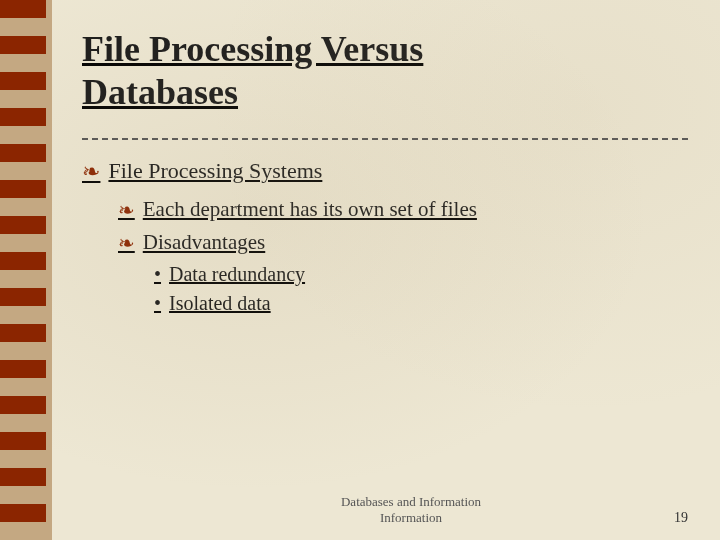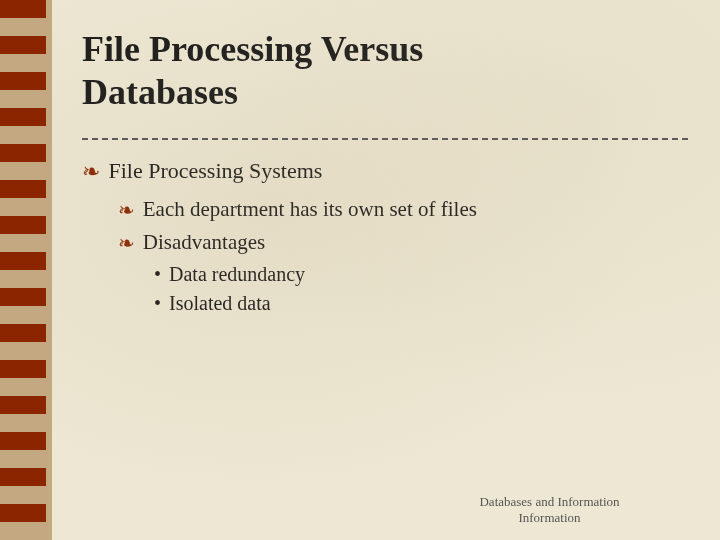--- a/index.html
+++ b/index.html
@@ -16,20 +16,21 @@
       background: #e8e0cc;
       position: relative;
     }
 
     .slide-container {
       width: 720px;
       height: 540px;
       background: #ef4444;
       position: relative;
       display: flex;
+      text-decoration: underline;
     }
 
     
     .left-border {
       width: 52px;
       height: 540px;
       background: repeating-linear-gradient(
         180deg,
         #8b2500 0px,
         #8b2500 18px,
@@ -231,16 +232,19 @@
       </div>
 
     </div>
 
     <div class="footer">
       <div class="footer-spacer"></div>
       <div class="footer-center">
         <span>Databases and Information</span><br>
         <span>Information</span>
       </div>
+      <div class="footer-right">
+        <span>19</span>
+      </div>
     </div>
 
   </div>
 </div>
 
 </body></html>

